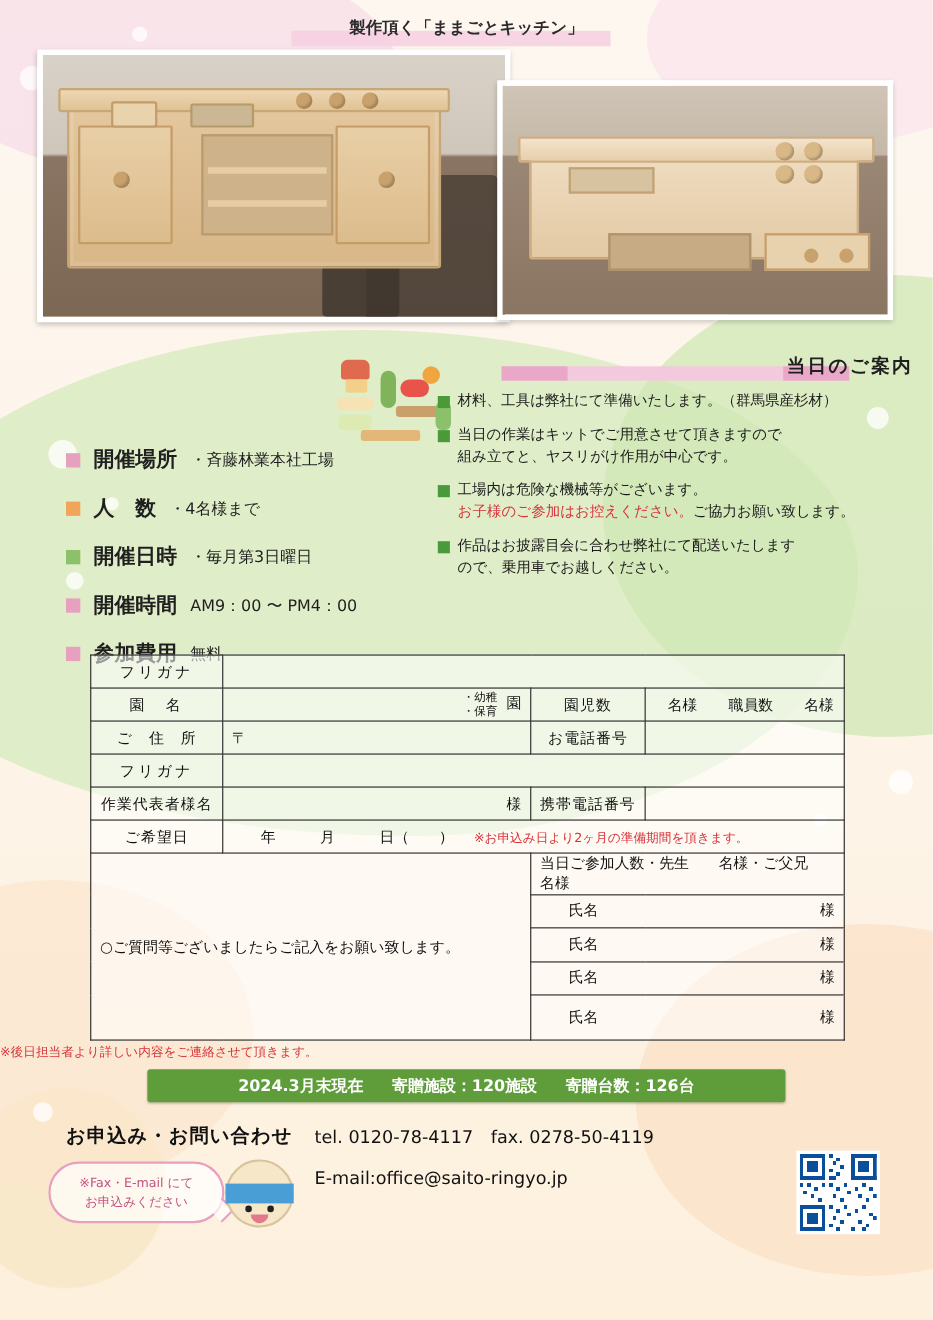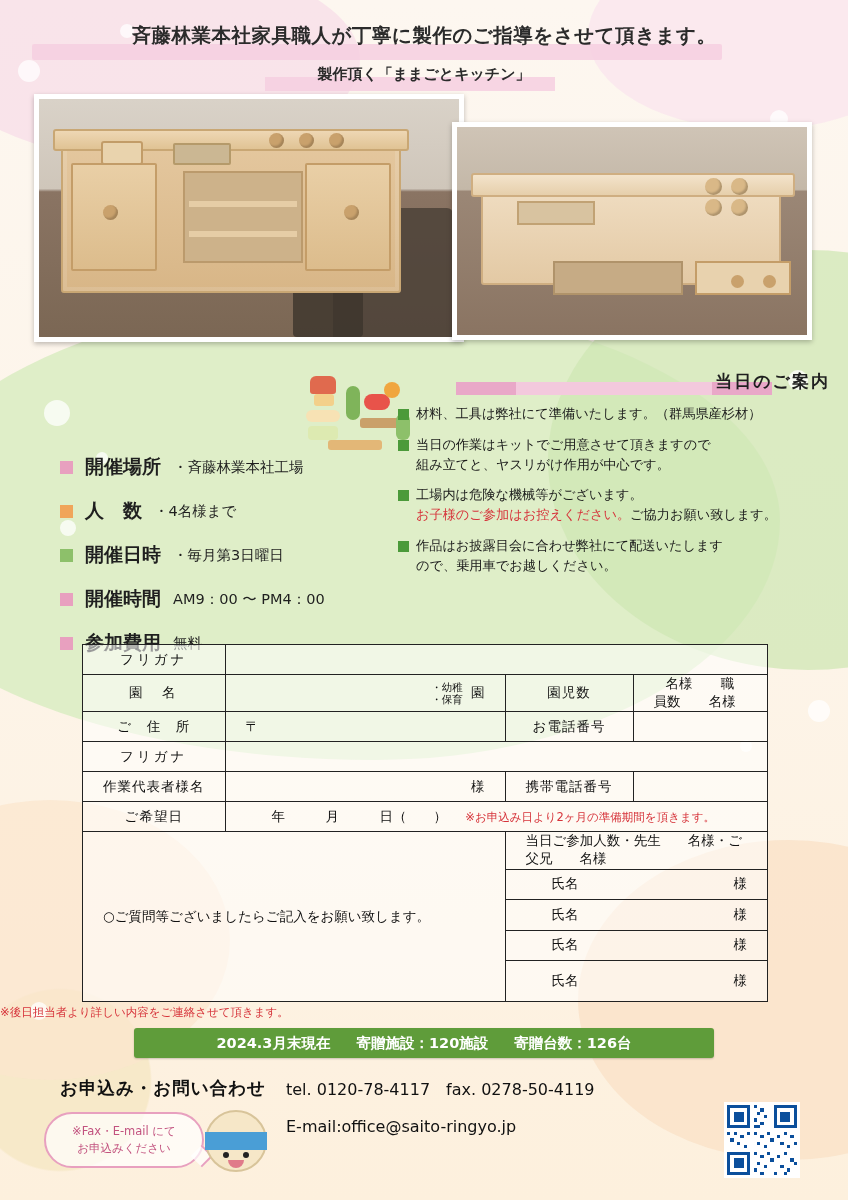--- a/index.html
+++ b/index.html
@@ -181,21 +181,21 @@
   .g-red { color:#d6333a; }
 
   
   .form { position: relative; margin: 6px 38px 0 82px; }
   table.f { border-collapse: collapse; width: 686px; background: rgba(255,255,255,.55); }
   table.f td {
     border: 1px solid #222;
     font-size: 13.5px;
     font-family:"DejaVu Sans", sans-serif;
     color:#111;
-    padding: 0 20px;
+    padding: 0 8px;
     height: 30px;
     vertical-align: middle;
   }
   .lbl { text-align:center; white-space:nowrap; letter-spacing: 3px; }
   .lbl-tight { text-align:center; white-space:nowrap; letter-spacing: 1px; }
   .dash-b { border-bottom: 1px dashed #555 !important; }
   .small-stack { font-size: 10.5px; line-height: 1.15; display:inline-block; text-align:right; }
   .note-red { color:#d6333a; font-size:11.5px; }
   .q-cell { vertical-align: top; padding-top: 6px; font-size: 12.8px; }
   .name-row { height: 27px; }
@@ -266,24 +266,20 @@
   <div class="dot" style="left:44px;  top:400px; width:26px; height:26px;"></div>
   <div class="dot" style="left:96px;  top:452px; width:12px; height:12px;"></div>
   <div class="dot" style="left:60px;  top:520px; width:16px; height:16px;"></div>
   <div class="dot" style="right:40px; top:370px; width:20px; height:20px;"></div>
   <div class="dot" style="right:18px; top:700px; width:22px; height:22px;"></div>
   <div class="dot" style="right:96px; top:740px; width:12px; height:12px;"></div>
   <div class="dot" style="left:30px;  bottom:180px; width:18px; height:18px;"></div>
 
   <div class="content">
 
-    <div class="headline-wrap">
-      <div class="headline-hl"></div>
-      <div class="headline">斉藤林業本社家具職人が丁寧に製作のご指導をさせて頂きます。</div>
-    </div>
     <div class="subline-wrap">
       <div class="subline-hl"></div>
       <div class="subline">製作頂く「ままごとキッチン」</div>
     </div>
 
     <div class="photos">
       <div class="photo photo-main">
         <div class="ph-inner">
           <div class="p1bg"></div>
           <div class="p1wall"></div>

